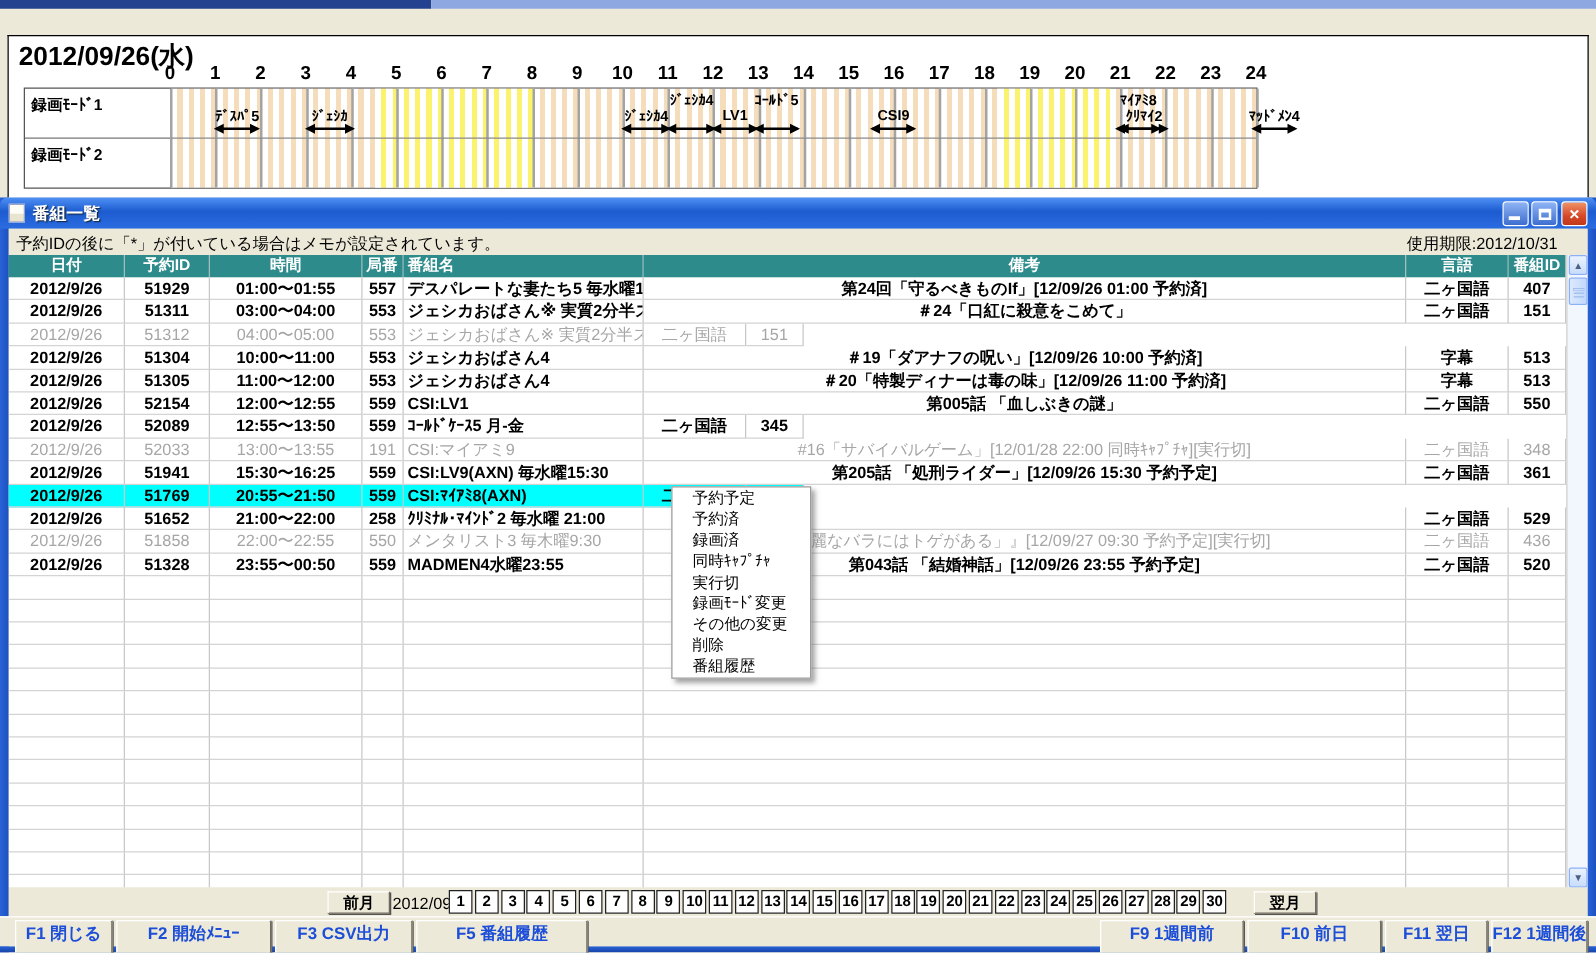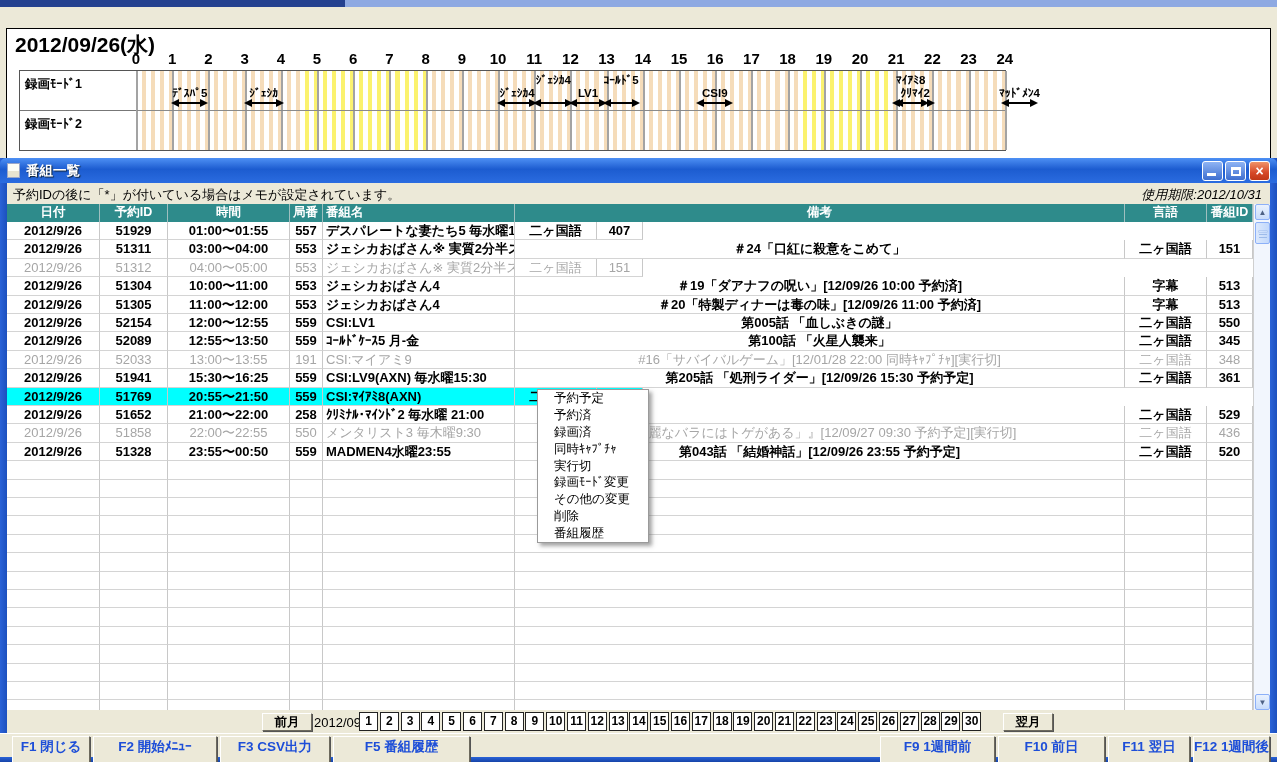--- a/index.html
+++ b/index.html
@@ -49,21 +49,21 @@
   .win-btn { position:absolute; top:3px; width:21px; height:20px; border-radius:3px; border:1px solid #FFFFFF;
              color:#FFF; font-weight:bold; text-align:center; }
   .win-btn.min { right:54px; background:linear-gradient(180deg,#8FB4F4,#3E6ECF); }
   .win-btn.max { right:31px; background:linear-gradient(180deg,#8FB4F4,#3E6ECF); }
   .win-btn.close { right:7px; background:linear-gradient(180deg,#F09368,#D64828 60%,#C03818); }
   .glyph-min { position:absolute; left:4px; bottom:4px; width:9px; height:3px; background:#FFF; }
   .glyph-max { position:absolute; left:5px; top:5px; width:10px; height:9px; border:2px solid #FFF; border-top-width:3px; }
   .glyph-x { font-size:14px; line-height:18px; }
   .pw-infobar { position:absolute; left:7px; top:25px; width:1263px; height:21px; background:#ECE9D8; font-size:13px; color:#000; }
   .pw-notice { position:absolute; left:6px; top:3px; }
-  .pw-expiry { position:absolute; right:8px; top:3px;font-style:italic; }
+  .pw-expiry { position:absolute; right:24px; top:3px; }
   .pw-header { position:absolute; left:7px; top:46px; width:1246px; height:18px; display:flex; }
   .hdr-cell { height:18px; background:#2E8B8B; color:#FFF; font-weight:bold; font-size:12.5px; line-height:17px;
               text-align:center; border-right:1px solid #9FBFBF; overflow:hidden; white-space:nowrap; }
   .hdr-cell.left { text-align:left; padding-left:3px; }
   #pw-body { position:absolute; left:7px; top:64px; width:1246px; height:488px; background:#FFF; overflow:hidden; }
   .t-row { position:absolute; left:0; width:1246px; height:18.4px; display:flex; }
   .t-cell { height:18.4px; border-right:1px solid #C8C8C8; border-bottom:1px solid #D4D4D4;
             font-size:13px; font-weight:bold; line-height:17px; color:#000;
             white-space:nowrap; overflow:hidden; text-align:center; }
   .t-cell.left { text-align:left; padding-left:3px; }
@@ -224,20 +224,21 @@
       <div class="hdr-cell" style="width: 82px;">言語</div>
       <div class="hdr-cell" style="width: 46px;">番組ID</div>
     </div>
   <div id="pw-body">
       <div class="t-row normal" style="top: 0px;">
         <div class="t-cell" style="width: 93px;">2012/9/26</div>
         <div class="t-cell" style="width: 68px;">51929</div>
         <div class="t-cell" style="width: 122px;">01:00〜01:55</div>
         <div class="t-cell" style="width: 33px;">557</div>
         <div class="t-cell left" style="width: 192px;">デスパレートな妻たち5 毎水曜1</div>
+        <div class="t-cell" style="width: 610px;">第24回「守るべきものIf」[12/09/26 01:00 予約済]</div>
         <div class="t-cell" style="width: 82px;">二ヶ国語</div>
         <div class="t-cell" style="width: 46px;">407</div>
       </div>
       <div class="t-row normal" style="top: 18.4px;">
         <div class="t-cell" style="width: 93px;">2012/9/26</div>
         <div class="t-cell" style="width: 68px;">51311</div>
         <div class="t-cell" style="width: 122px;">03:00〜04:00</div>
         <div class="t-cell" style="width: 33px;">553</div>
         <div class="t-cell left" style="width: 192px;">ジェシカおばさん※ 実質2分半スタ</div>
         <div class="t-cell" style="width: 610px;">＃24「口紅に殺意をこめて」</div>
@@ -282,21 +283,20 @@
         <div class="t-cell" style="width: 610px;">第005話 「血しぶきの謎」</div>
         <div class="t-cell" style="width: 82px;">二ヶ国語</div>
         <div class="t-cell" style="width: 46px;">550</div>
       </div>
       <div class="t-row normal" style="top: 110.4px;">
         <div class="t-cell" style="width: 93px;">2012/9/26</div>
         <div class="t-cell" style="width: 68px;">52089</div>
         <div class="t-cell" style="width: 122px;">12:55〜13:50</div>
         <div class="t-cell" style="width: 33px;">559</div>
         <div class="t-cell left" style="width: 192px;">ｺｰﾙﾄﾞｹｰｽ5 月-金</div>
-        <div class="t-cell" style="width: 610px;">第100話 「火星人襲来」</div>
         <div class="t-cell" style="width: 82px;">二ヶ国語</div>
         <div class="t-cell" style="width: 46px;">345</div>
       </div>
       <div class="t-row disabled" style="top: 128.8px;">
         <div class="t-cell" style="width: 93px;">2012/9/26</div>
         <div class="t-cell" style="width: 68px;">52033</div>
         <div class="t-cell" style="width: 122px;">13:00〜13:55</div>
         <div class="t-cell" style="width: 33px;">191</div>
         <div class="t-cell left" style="width: 192px;">CSI:マイアミ9</div>
         <div class="t-cell" style="width: 610px;">#16「サバイバルゲーム」[12/01/28 22:00 同時ｷｬﾌﾟﾁｬ][実行切]</div>

